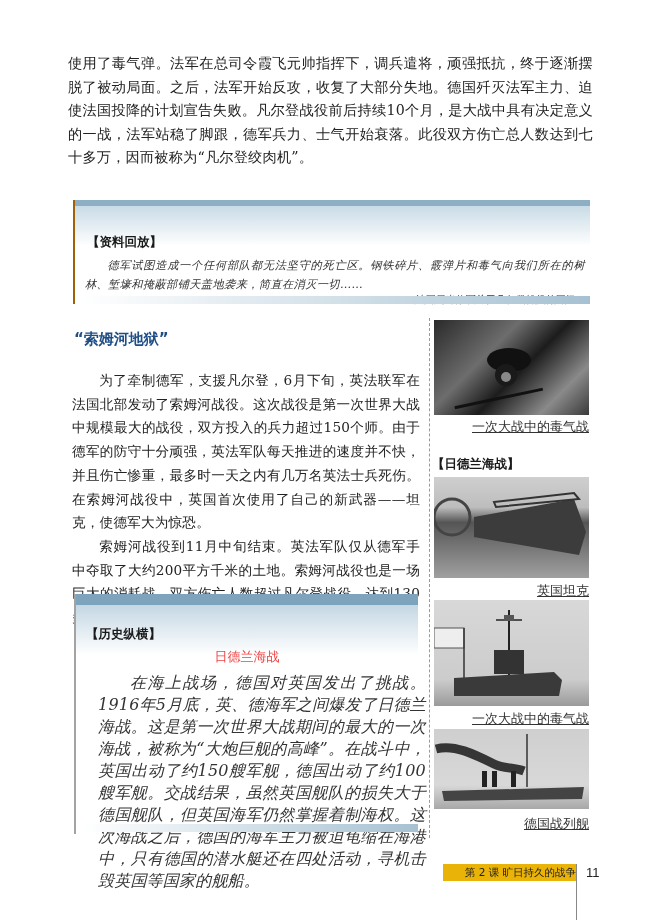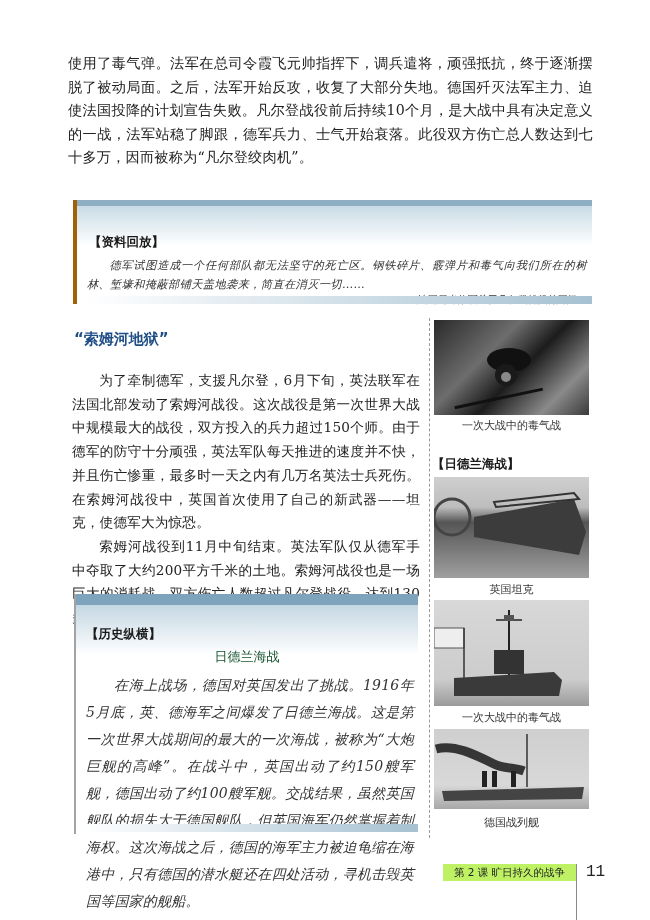--- a/index.html
+++ b/index.html
@@ -3,21 +3,21 @@
   <meta charset="utf-8">
   <style>
     html, body { margin: 0; padding: 0; background: #ffffff; }
     body { width: 650px; height: 920px; position: relative; overflow: hidden;
            font-family: "DejaVu Serif", "Liberation Serif", serif; color: #222; }
     .para { position: absolute; font-size: 14.2px; line-height: 23.5px; letter-spacing: 0.2px; text-align: justify; }
     #intro { left: 68px; top: 52px; width: 525px; }
     
     .box { position: absolute; }
     #box1 { left: 73px; top: 200px; width: 515px; height: 104px;
-            border-left: 4px solid #a16207; }
+            border-left: 2px solid #a16207; }
     #box1 .topbar { position: absolute; left: 0; top: 0; right: 0; height: 6px; background: #8eaec4; }
     #box1 .grad { position: absolute; left: 0; top: 6px; right: 0; height: 40px;
                   background: linear-gradient(#c9dbe6, #ffffff); }
     #box1 .botbar { position: absolute; left: 6px; right: 0; bottom: 0; height: 8px;
                     background: linear-gradient(90deg, #ffffff, #a6c1d2); }
     .box-title { position: absolute; font-family: "DejaVu Sans", sans-serif; font-weight: bold; font-size: 12.5px; color: #1a1a1a; }
     #box1 .box-title { left: 12px; top: 34px; }
     .quote { position: absolute; font-size: 11.2px; line-height: 19px; color: #333; font-style: italic; letter-spacing: 0.4px; }
     #box1 .quote { left: 10px; top: 56px; width: 500px; text-align: justify; }
     .attr { position: absolute; font-size: 10px; color: #333; font-style: italic; }
@@ -30,32 +30,32 @@
     
     #divider { position: absolute; left: 429px; top: 318px; height: 520px; border-left: 1px dashed #999; }
     
     #box2 { left: 74px; top: 594px; width: 342px; height: 240px; border-left: 2px solid #a3a3a3; }
     #box2 .topbar { position: absolute; left: 0; top: 0; right: 0; height: 11px; background: #7ea3bc; }
     #box2 .grad { position: absolute; left: 0; top: 11px; right: 0; height: 50px;
                   background: linear-gradient(#c4d7e3, #ffffff); }
     #box2 .botbar { position: absolute; left: 8px; right: 0; bottom: 2px; height: 8px;
                     background: linear-gradient(90deg, #ffffff, #a6c1d2); }
     #box2 .box-title { left: 10px; top: 32px; }
-    #box2 .sub { position: absolute; left: 0; width: 100%; top: 54px; text-align: center; font-size: 13px; color: #14532d; }
-    #box2 .quote { left: 10px; top: 78px; width: 328px; text-align: justify; font-size: 14px; line-height: 27px; letter-spacing: 0.2px; }
+    #box2 .sub { position: absolute; left: 0; width: 100%; top: 54px; text-align: center; font-size: 13px; color: #ef4444; }
+    #box2 .quote { left: 22px; top: 78px; width: 328px; text-align: justify; font-size: 16px; line-height: 22px; letter-spacing: 0.2px; }
     #box2 .quote p { margin: 0; text-indent: 2em; }
     
     .photo { position: absolute; left: 434px; width: 155px; background: #888; overflow: hidden; }
-    .caption { position: absolute; left: 434px; width: 155px; text-align: center; font-size: 11px; color: #333; font-family: "DejaVu Sans", sans-serif; }
+    .caption { position: absolute; left: 434px; width: 155px; text-align: right; font-size: 13px; color: #333; font-family: "DejaVu Sans", sans-serif; text-decoration: underline; }
     #museum-title { position: absolute; left: 432px; top: 456px; font-family: "DejaVu Sans", sans-serif; font-weight: bold; font-size: 12.5px; color: #1a1a1a; }
     
-    #footer-tab { position: absolute; left: 443px; top: 864px; width: 133px; height: 17px; background: #bef264;
-                  font-family: "DejaVu Sans", sans-serif; font-size: 10.5px; line-height: 17px; text-align: center; color: #222; }
+    #footer-tab { position: absolute; left: 443px; top: 864px; width: 133px; height: 17px; background: #eab308;
+                  font-family: "DejaVu Sans", sans-serif; font-size: 10.5px; line-height: 17px; text-align: right; color: #222; }
     #footer-line { position: absolute; left: 576px; top: 864px; width: 1px; height: 56px; background: #888; }
-    #page-num { position: absolute; left: 586px; top: 864px; font-family: Liberation Mono, monospace; font-size: 16px; line-height: 17px; color: #222; }
+    #page-num { position: absolute; left: 586px; top: 864px; font-family: Liberation Sans, sans-serif; font-size: 13px; line-height: 17px; color: #222; }
   </style>
 </head>
 <body>
 
 <div id="intro" class="para">使用了毒气弹。法军在总司令霞飞元帅指挥下，调兵遣将，顽强抵抗，终于逐渐摆脱了被动局面。之后，法军开始反攻，收复了大部分失地。德国歼灭法军主力、迫使法国投降的计划宣告失败。凡尔登战役前后持续10个月，是大战中具有决定意义的一战，法军站稳了脚跟，德军兵力、士气开始衰落。此役双方伤亡总人数达到七十多万，因而被称为“凡尔登绞肉机”。</div>
 
 <div id="box1" class="box">
   <div class="topbar"></div>
   <div class="grad"></div>
   <div class="box-title">【资料回放】</div>

